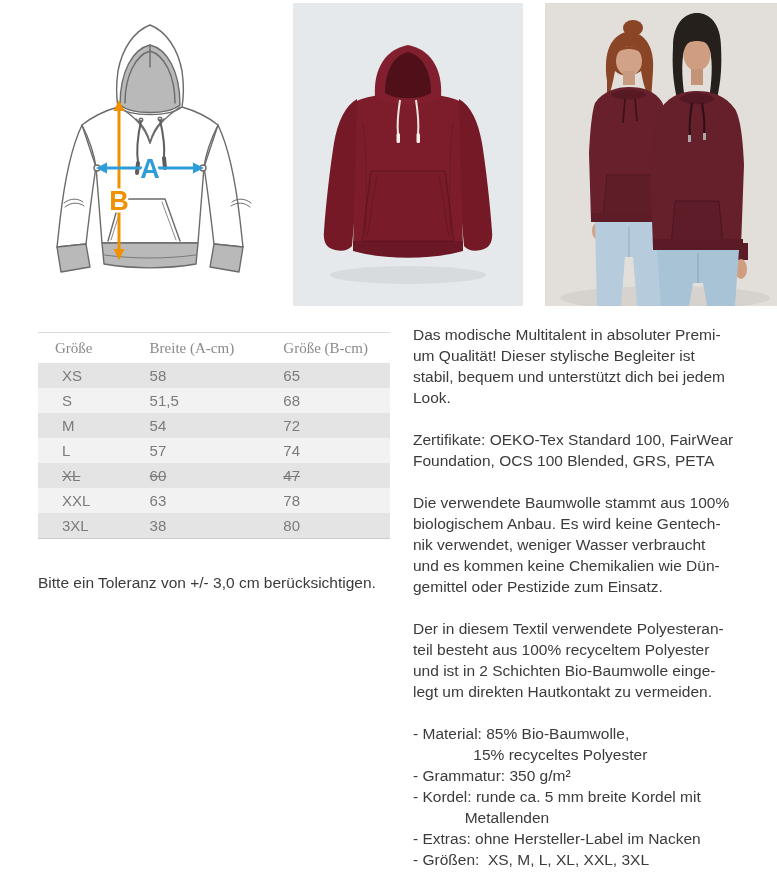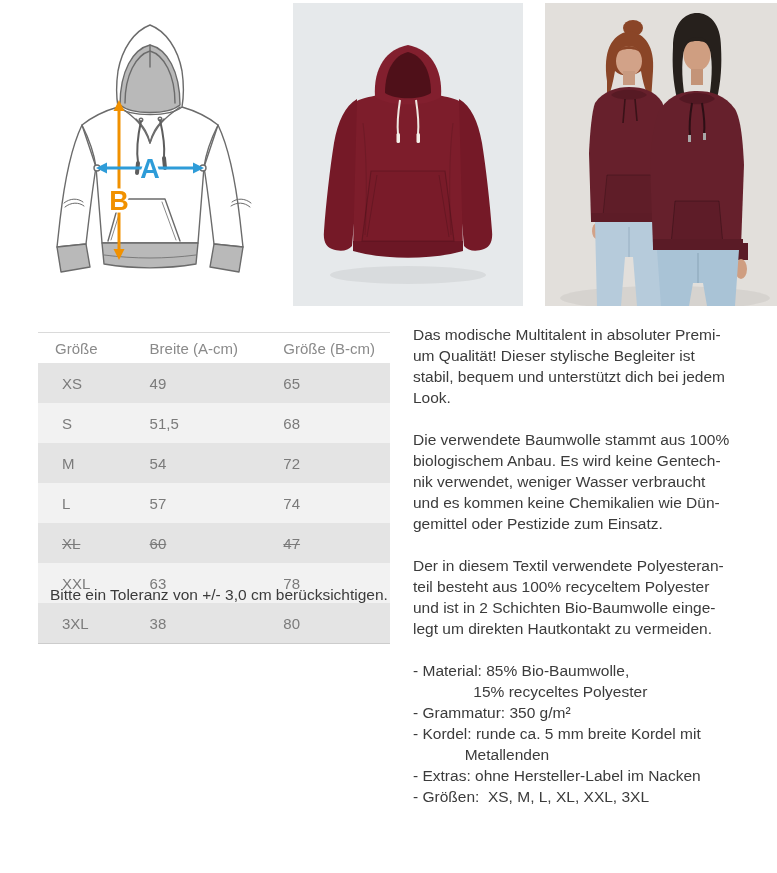--- a/index.html
+++ b/index.html
@@ -9,30 +9,30 @@
   
   .schematic{position:absolute;left:40px;top:15px;width:235px;height:285px;}
   .photo-product{position:absolute;left:293px;top:3px;width:230px;height:303px;background:#e6e9eb;}
   .photo-models{position:absolute;left:545px;top:3px;width:232px;height:303px;background:#e2dfdb;}
   .schematic svg,.photo-product svg,.photo-models svg{display:block;width:100%;height:100%;}
 
   
   table.size-table{position:absolute;left:38px;top:332px;width:352px;border-collapse:collapse;
         table-layout:fixed;font-size:15px;color:#7b7b7b;
         border-top:1px solid #dadada;border-bottom:1px solid #cccccc;}
-  table.size-table th{font-weight:400;color:#8a8a8a;height:30px;text-align:left;padding:0 0 0 6px;background:#ffffff;}
-  table.size-table td{height:40px;padding:0 0 0 6px;}
+  table.size-table th{font-weight:400;color:#8a8a8a;height:30px;text-align:left;padding:0 0 0 6px;background:#ffffff;font-family:Liberation Serif, serif;}
+  table.size-table td{height:25px;padding:0 0 0 6px;}
   table.size-table th:first-child{padding-left:17px;}
   table.size-table td:first-child{padding-left:24px;}
   col.c1{width:30%;} col.c2{width:38%;} col.c3{width:32%;}
   tbody tr:nth-child(odd){background:#e4e4e4;}
   tbody tr:nth-child(even){background:#f2f2f2;}
   tr.struck td{text-decoration:line-through;}
 
-  .tolerance{position:absolute;left:38px;top:574px;margin:12px;font-size:15.5px;color:#3b3b3b;}
+  .tolerance{position:absolute;left:38px;top:574px;margin:0;font-size:15.5px;color:#3b3b3b;}
 
   .description{position:absolute;left:413px;top:324px;width:358px;
                font-size:15.5px;line-height:21px;color:#3b3b3b;}
   .description p{margin:0 0 21px 0;white-space:pre-wrap;}
 </style>
 </head>
 <body>
 
 <div class="stage">
 
@@ -170,21 +170,21 @@
     <thead>
       <tr>
         <th>Größe</th>
         <th>Breite (A-cm)</th>
         <th>Größe (B-cm)</th>
       </tr>
     </thead>
     <tbody>
         <tr>
       <td>XS</td>
-      <td>49</td>
+      <td>58</td>
       <td>65</td>
     </tr>
         <tr>
       <td>S</td>
       <td>51,5</td>
       <td>68</td>
     </tr>
         <tr>
       <td>M</td>
       <td>54</td>
@@ -213,20 +213,22 @@
       </tbody>
   </table>
 
   <p class="tolerance">Bitte ein Toleranz von +/- 3,0 cm berücksichtigen.</p>
 
   <div class="description">
       <p>Das modische Multitalent in absoluter Premi-
 um Qualität! Dieser stylische Begleiter ist
 stabil, bequem und unterstützt dich bei jedem
 Look.</p>
+      <p>Zertifikate: OEKO-Tex Standard 100, FairWear
+Foundation, OCS 100 Blended, GRS, PETA</p>
       <p>Die verwendete Baumwolle stammt aus 100%
 biologischem Anbau. Es wird keine Gentech-
 nik verwendet, weniger Wasser verbraucht
 und es kommen keine Chemikalien wie Dün-
 gemittel oder Pestizide zum Einsatz.</p>
       <p>Der in diesem Textil verwendete Polyesteran-
 teil besteht aus 100% recyceltem Polyester
 und ist in 2 Schichten Bio-Baumwolle einge-
 legt um direkten Hautkontakt zu vermeiden.</p>
       <p>- Material: 85% Bio-Baumwolle,

